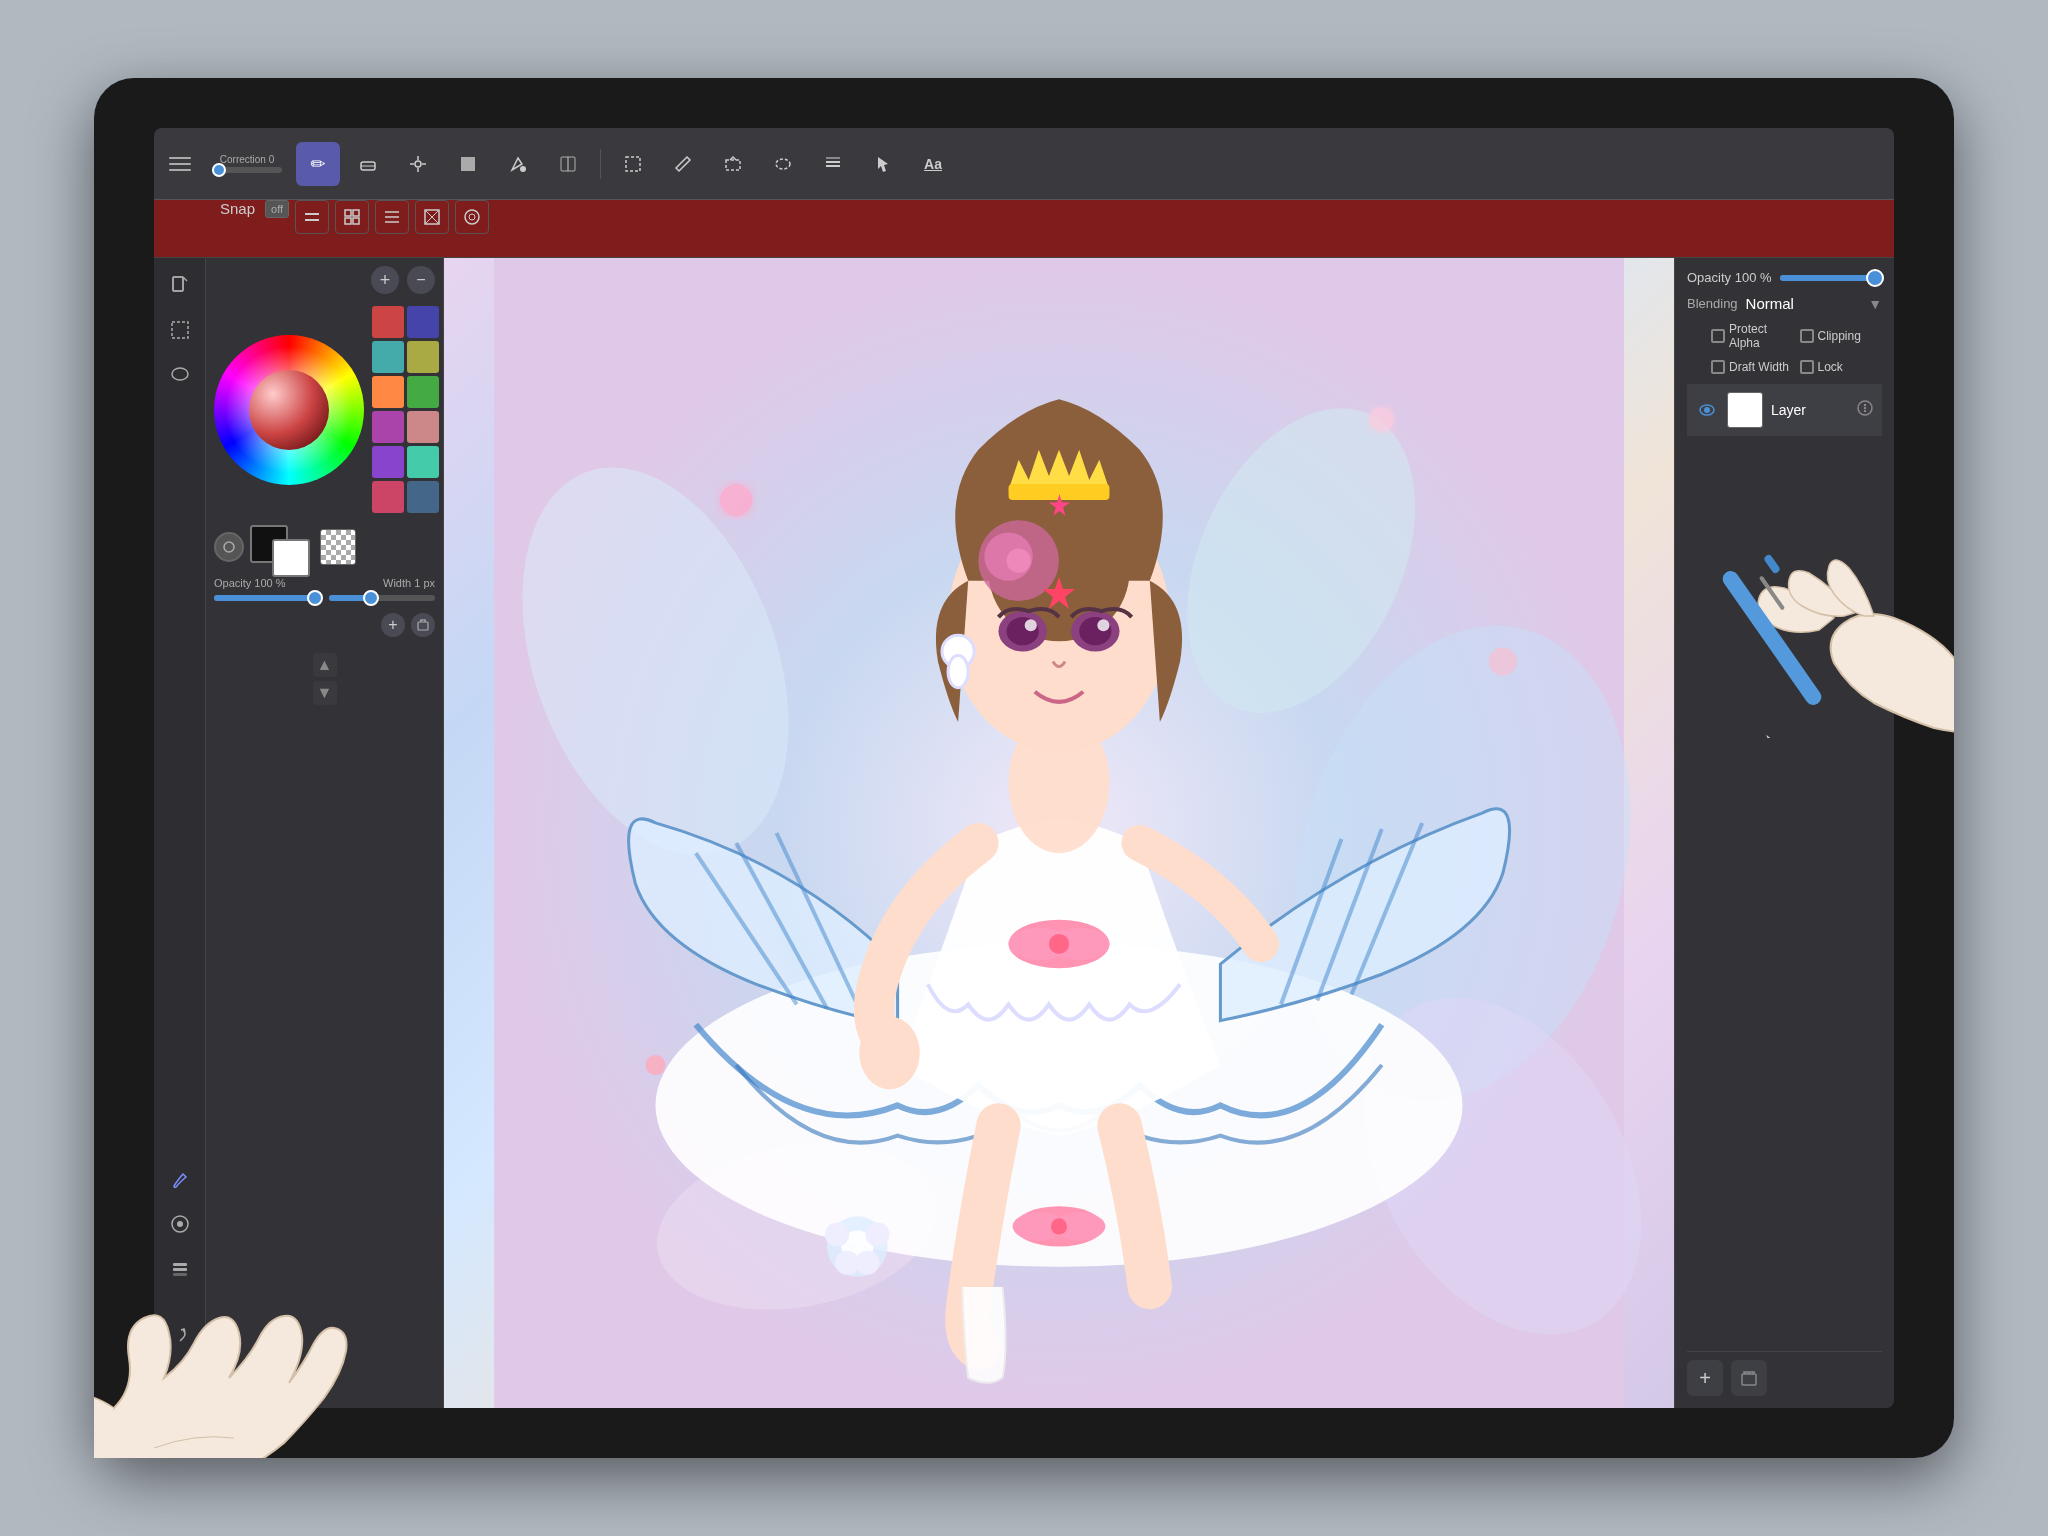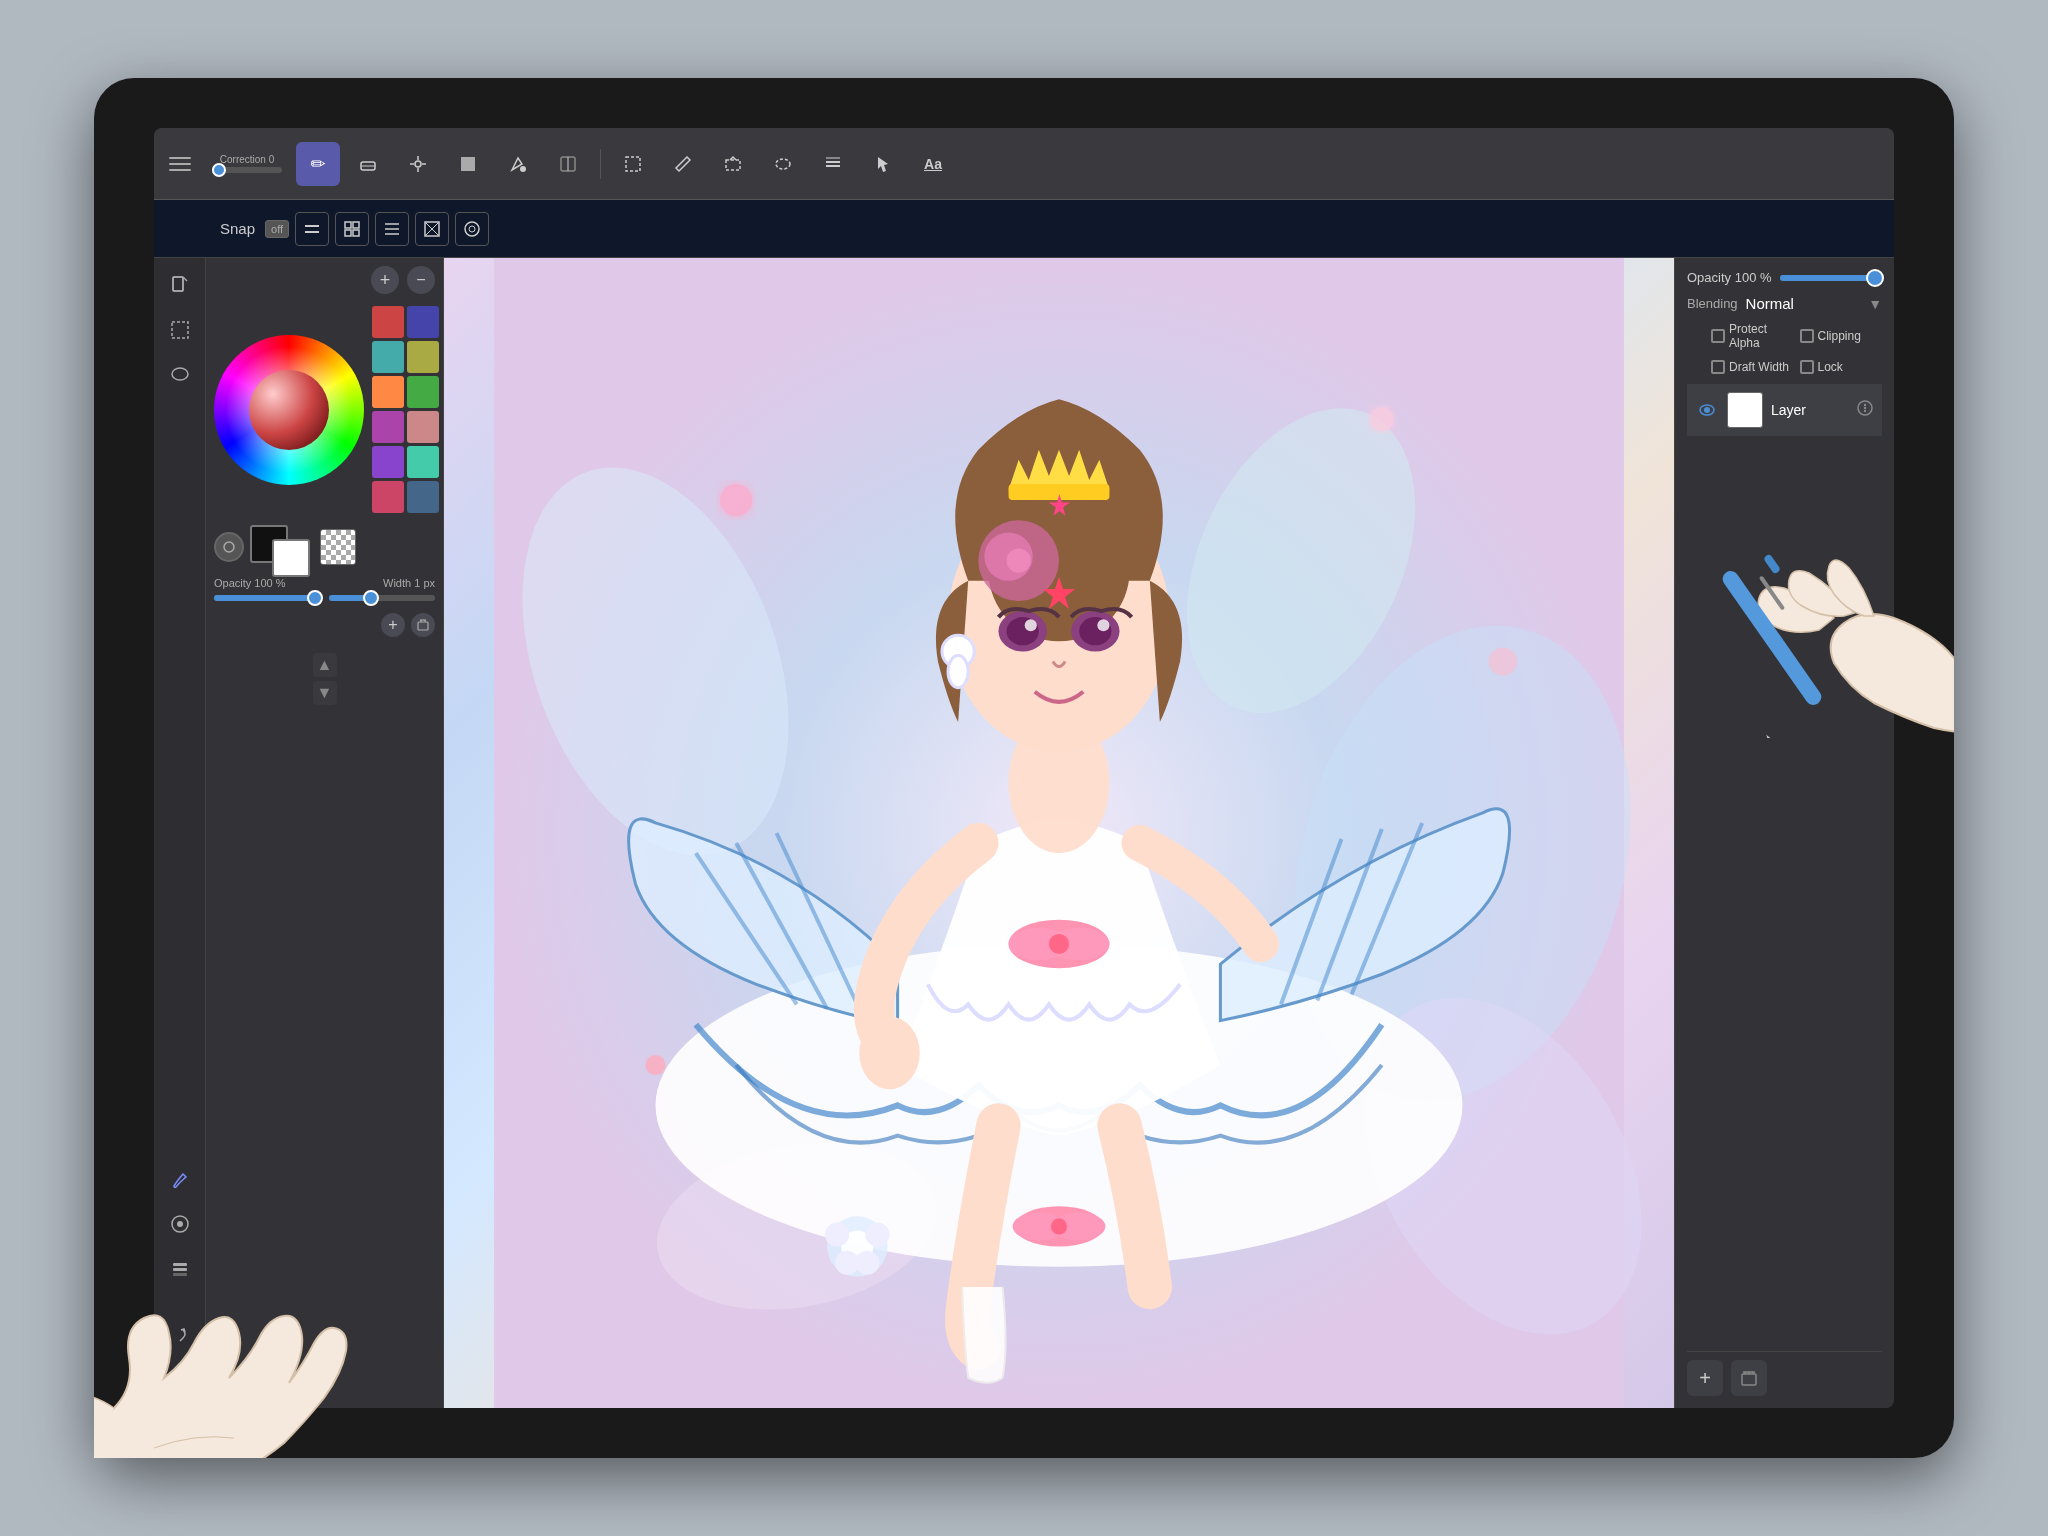--- a/index.html
+++ b/index.html
@@ -61,23 +61,23 @@
       font-size: 18px;
     }
     .tool-icon.active {
       background: #5a5aaa;
       color: #fff;
     }
 
     
     .toolbar-snap {
       height: 58px;
-      background: #0f172a;
-      display: flex;
-      align-items: center;
+      background: #7f1d1d;
+      display: flex;
+      align-items: flex-start;
       padding: 0 8px;
       gap: 6px;
       flex-shrink: 0;
       border-bottom: 1px solid #444;
     }
 
     
     .main-area {
       display: flex;
       flex: 1;

